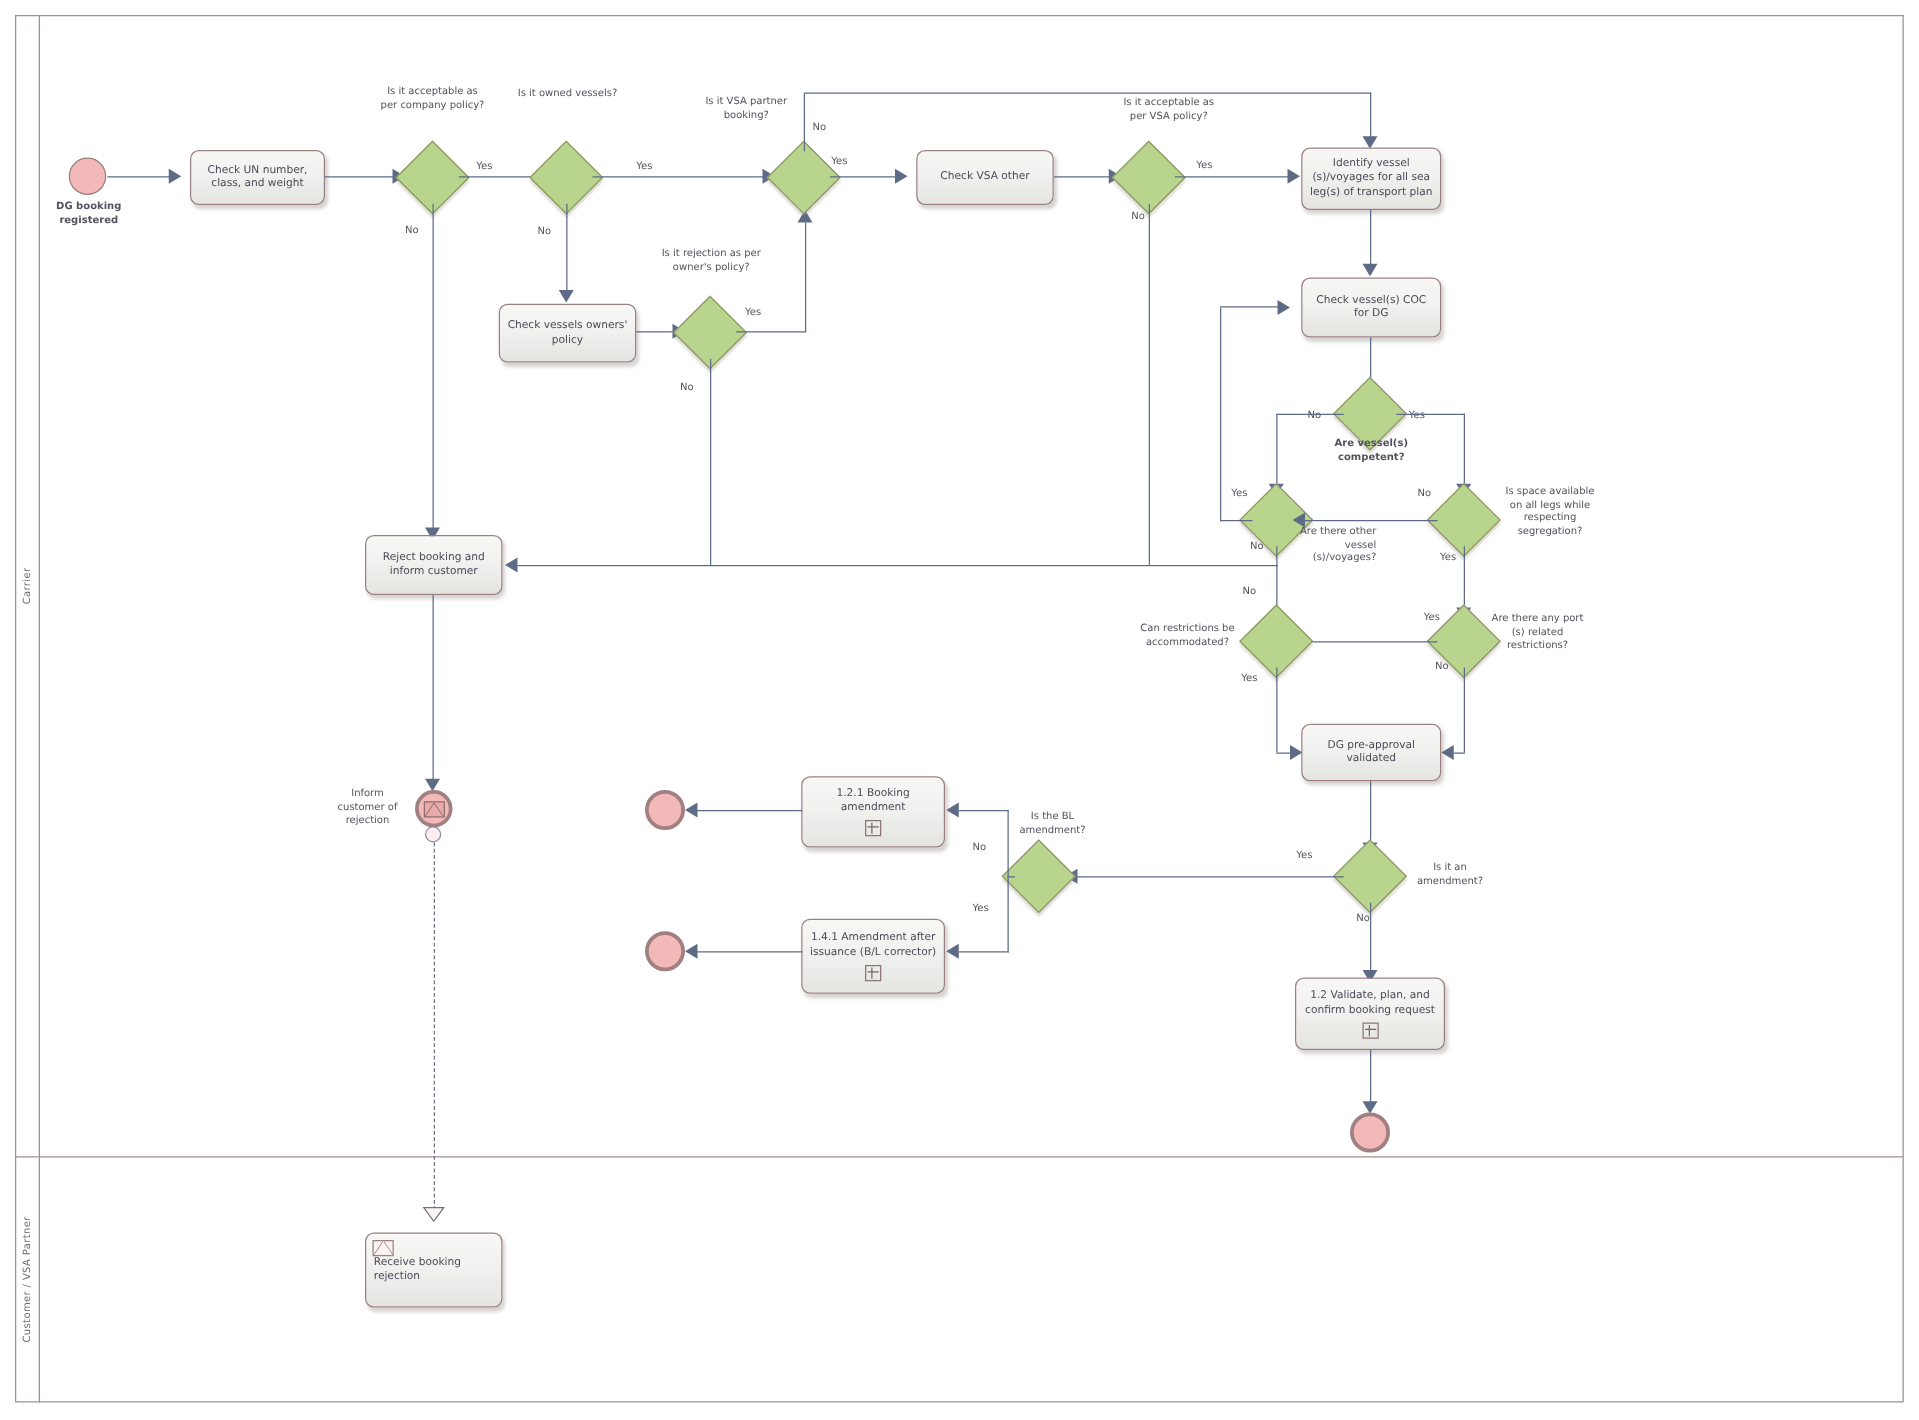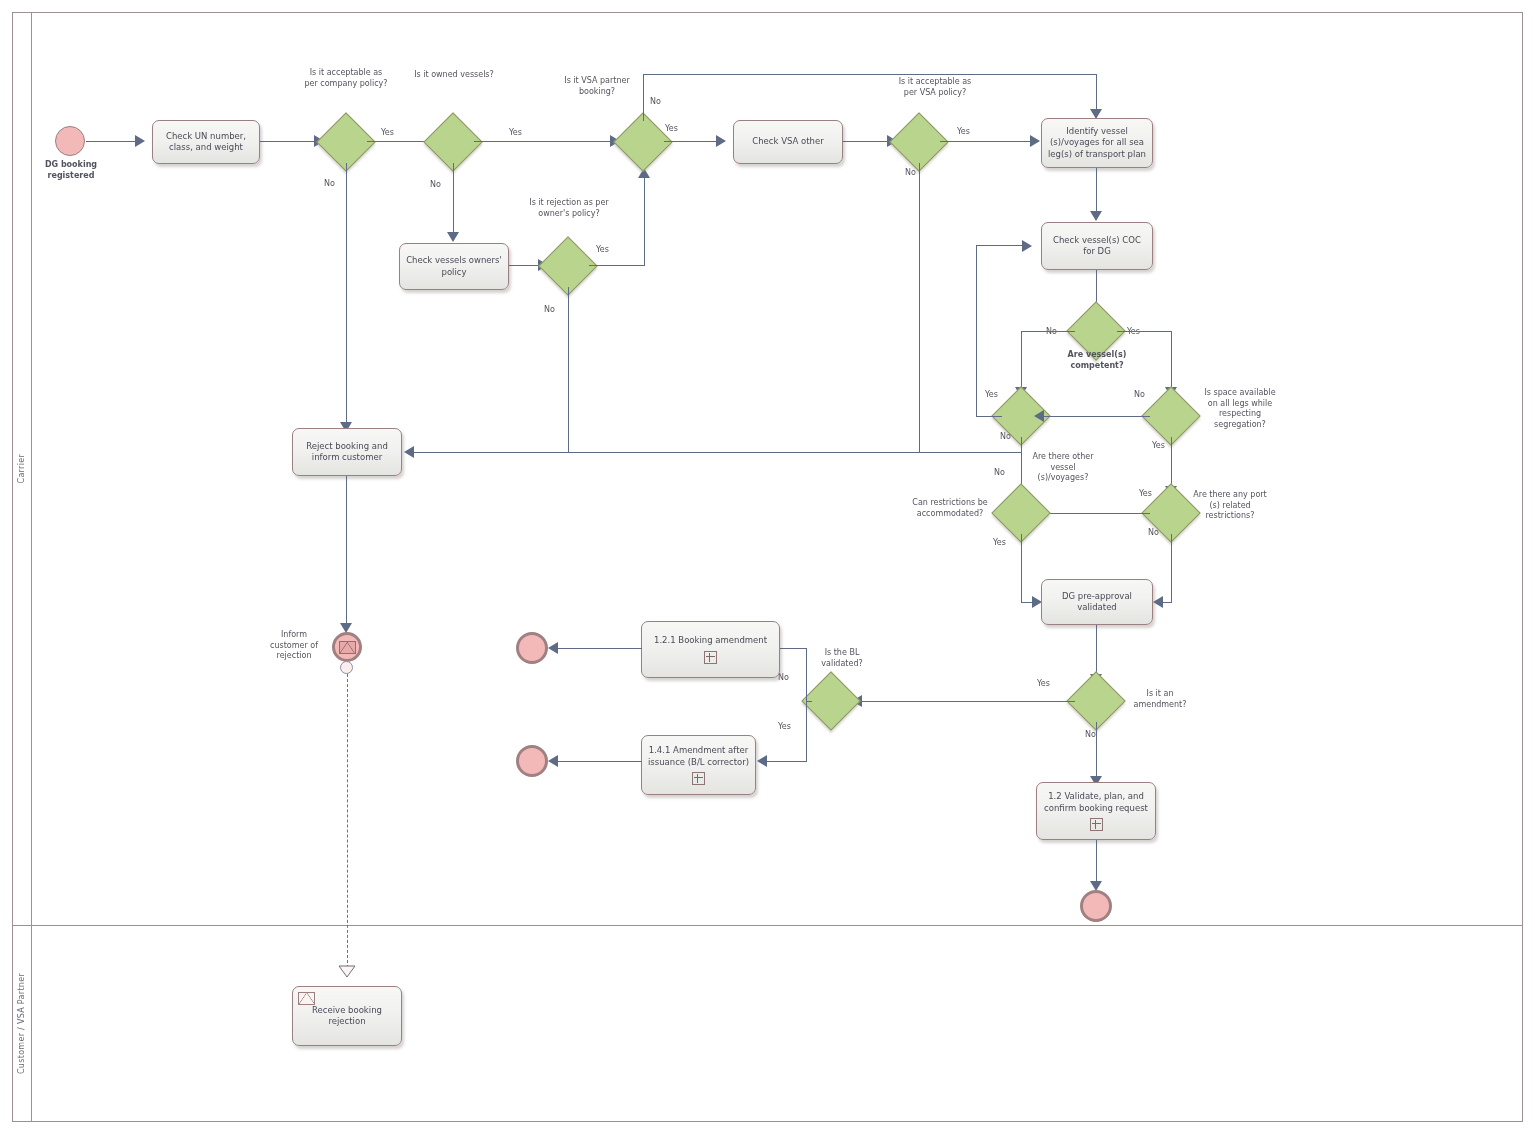--- a/index.html
+++ b/index.html
@@ -28,21 +28,21 @@
         position:relative;background:transparent;}
   .task .plusbox:before,.task .plusbox:after{content:"";position:absolute;background:#7d6768;}
   .task .plusbox:before{left:1px;right:1px;top:4px;height:1px;}
   .task .plusbox:after{top:1px;bottom:1px;left:4px;width:1px;}
 
   .recvtask{position:absolute;box-sizing:border-box;
         border:1px solid #9a8081;border-radius:7px;
         background:linear-gradient(180deg,#f7f7f6 0%,#f1f1ef 45%,#e4e4e1 100%);
         box-shadow:2px 3px 3px rgba(120,105,105,.30);
         display:flex;align-items:center;justify-content:center;
-        font-size:8.5px;color:#4a4a58;text-align:center;line-height:1.3;padding:2px 6px;}
+        font-size:8.5px;color:#4a4a58;text-align:left;line-height:1.3;padding:2px 6px;}
   .env-badge{position:absolute;left:5px;top:5px;width:15px;height:11px;
         border:1px solid #9a8081;background:#fbf3f0;}
   .env-badge:before{content:"";position:absolute;left:0;top:0;width:100%;height:100%;
         background:
           linear-gradient(to bottom right,transparent calc(50% - .6px),#9a8081 50%,transparent calc(50% + .6px)) no-repeat 0 0/50% 100%,
           linear-gradient(to bottom left,transparent calc(50% - .6px),#9a8081 50%,transparent calc(50% + .6px)) no-repeat 100% 0/50% 100%;}
 
   .gw{position:absolute;width:42px;height:42px;
       background:#b9d48c;border:1px solid #8e9668;
       transform:rotate(45deg);box-sizing:border-box;
@@ -199,21 +199,21 @@
 
   <div class="ln lnH" style="left:1021px;top:331px;width:54px;"></div>
   <div class="ln lnV" style="left:1021px;top:331px;height:59px;"></div>
   <div class="arw d" style="left:1015px;top:387px;"></div>
 
   <div class="ln lnH" style="left:1117px;top:331px;width:55px;"></div>
   <div class="ln lnV" style="left:1171px;top:331px;height:59px;"></div>
   <div class="arw d" style="left:1165px;top:387px;"></div>
 
   <div class="gw" style="left:1000px;top:395px;"></div>
-  <div class="cap" style="left:1025px;top:420px;width:76px;text-align:center;margin-top:32px;">Are there other vessel (s)/voyages?</div>
+  <div class="cap" style="left:1025px;top:420px;width:76px;text-align:right;">Are there other vessel (s)/voyages?</div>
   <div class="yn" style="left:985px;top:390px;">Yes</div>
   <div class="yn" style="left:1000px;top:432px;">No</div>
   <div class="yn" style="left:994px;top:468px;">No</div>
 
   <div class="ln lnH" style="left:976px;top:416px;width:26px;"></div>
   <div class="ln lnV" style="left:976px;top:246px;height:171px;"></div>
   <div class="ln lnH" style="left:976px;top:245px;width:47px;"></div>
   <div class="arw r" style="left:1022px;top:240px;"></div>
 
   <div class="ln lnV" style="left:1021px;top:437px;height:16px;"></div>
@@ -276,34 +276,34 @@
     <span class="lbl">1.2 Validate, plan, and confirm booking request</span>
     <span class="plusbox"></span>
   </div>
 
   <div class="ln lnV" style="left:1096px;top:840px;height:44px;"></div>
   <div class="arw d" style="left:1090px;top:881px;"></div>
 
   <div class="ev end" style="left:1080px;top:890px;"></div>
 
   <div class="gw" style="left:810px;top:680px;"></div>
-  <div class="cap" style="left:806px;top:648px;width:72px;">Is the BL validated?</div>
+  <div class="cap" style="left:806px;top:648px;width:72px;">Is the BL amendment?</div>
   <div class="yn" style="left:778px;top:673px;">No</div>
   <div class="yn" style="left:778px;top:722px;">Yes</div>
 
   <div class="ln lnH" style="left:806px;top:701px;width:6px;"></div>
   <div class="ln lnV" style="left:806px;top:648px;height:54px;"></div>
   <div class="ln lnH" style="left:767px;top:648px;width:40px;"></div>
   <div class="arw l" style="left:757px;top:642px;"></div>
 
   <div class="ln lnV" style="left:806px;top:701px;height:61px;"></div>
   <div class="ln lnH" style="left:767px;top:761px;width:40px;"></div>
   <div class="arw l" style="left:757px;top:755px;"></div>
 
-  <div class="task sub" style="left:641px;top:621px;width:139px;height:57px;">
+  <div class="task sub" style="left:641px;top:621px;width:115px;height:57px;">
     <span class="lbl">1.2.1 Booking amendment</span>
     <span class="plusbox"></span>
   </div>
   <div class="ln lnH" style="left:556px;top:648px;width:86px;"></div>
   <div class="arw l" style="left:548px;top:642px;"></div>
   <div class="ev end" style="left:516px;top:632px;"></div>
 
   <div class="task sub" style="left:641px;top:735px;width:115px;height:60px;">
     <span class="lbl">1.4.1 Amendment after issuance (B/L corrector)</span>
     <span class="plusbox"></span>

